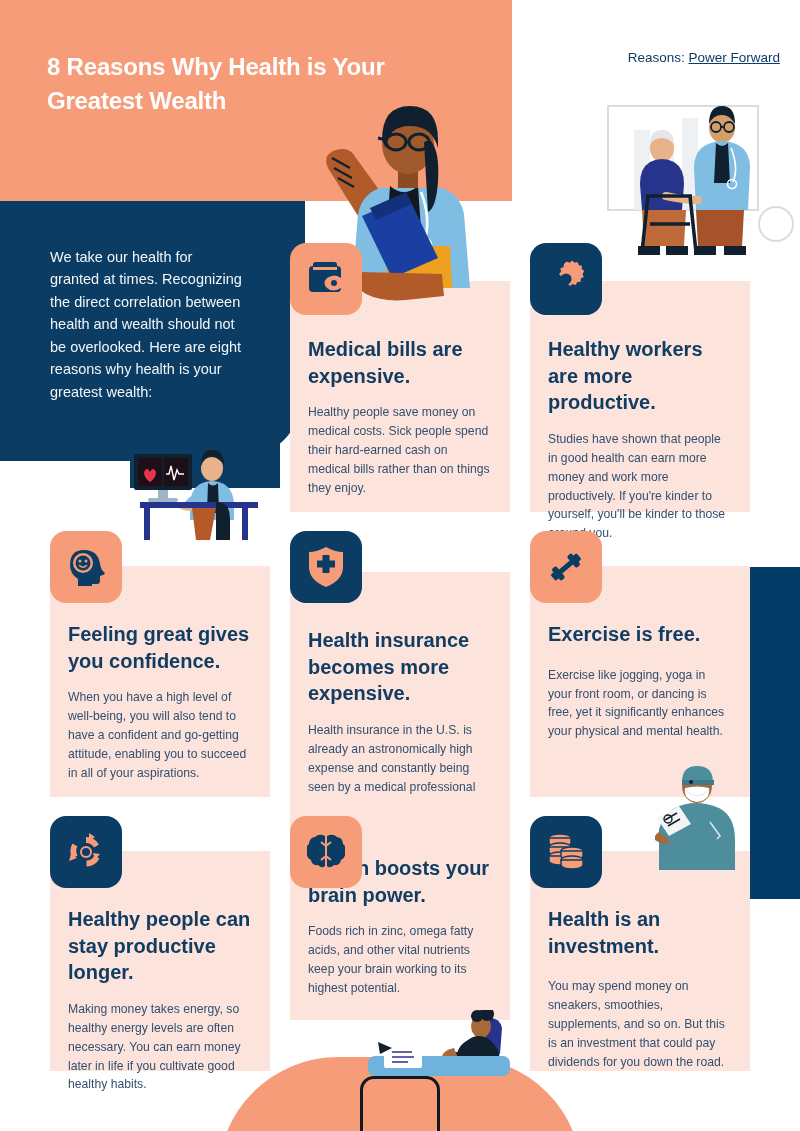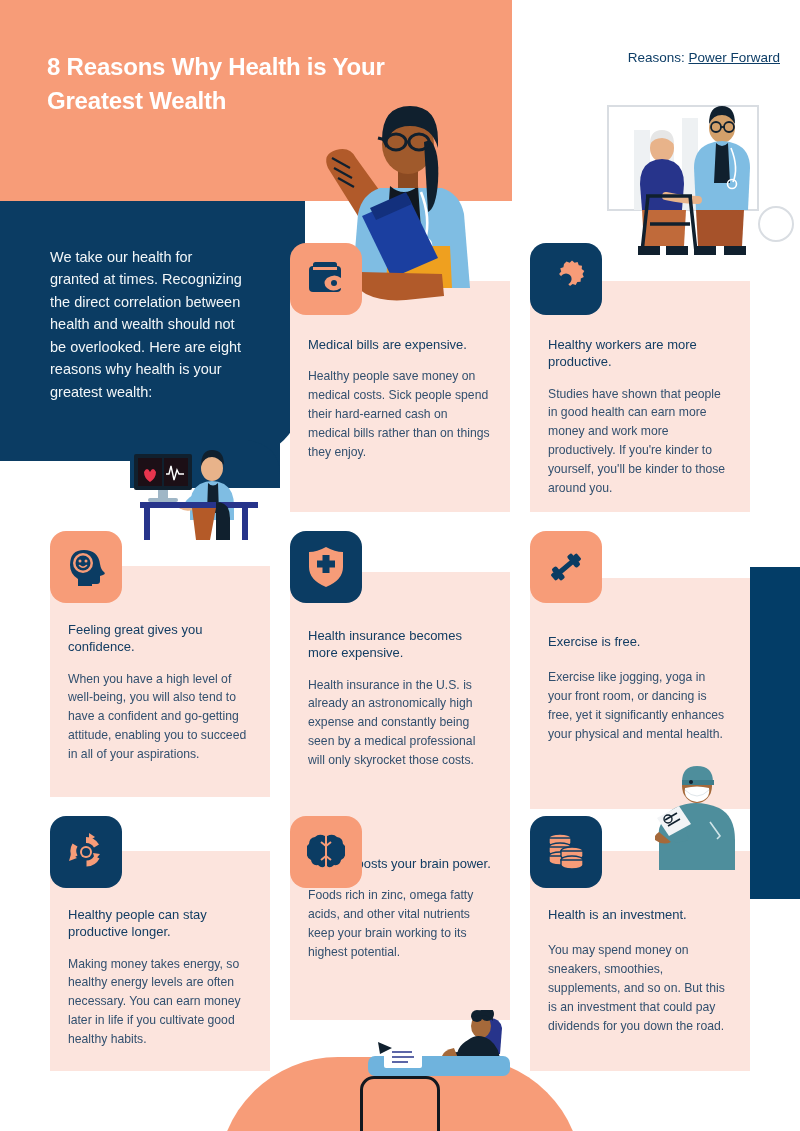--- a/index.html
+++ b/index.html
@@ -99,22 +99,22 @@
 
   
   .card {
     position: absolute;
     width: 220px;
     background: #FCE4DD;
   }
   .card-body { padding: 16px 18px 20px 18px; }
 
   .card-head {
-    font-size: 13px;
-    font-weight: normal;
+    font-size: 20px;
+    font-weight: bold;
     line-height: 1.33;
     color: #123D63;
     margin-bottom: 14px;
   }
   .card-text {
     font-size: 12.2px;
     line-height: 1.55;
     color: #32506F;
   }
 
@@ -311,21 +311,21 @@
       <div class="card-text">Health insurance in the U.S. is already an astronomically high expense and constantly being seen by a medical professional will only skyrocket those costs.</div>
     </div>
   </div>
   <div class="icon-tile tile-navy" style="left:290px; top:531px;">
     <svg width="34" height="40" viewBox="0 0 34 40">
       <path d="M17 0 q9 5 17 5 l0 15 q0 13 -17 20 q-17 -7 -17 -20 l0 -15 q8 0 17 -5z" fill="#F79C78"></path>
       <path d="M13.5 8 h7 v5.5 h5.5 v7 h-5.5 v5.5 h-7 v-5.5 h-5.5 v-7 h5.5 z" fill="#0B3C63"></path>
     </svg>
   </div>
 
-  <div class="card" style="left:530px; top:566px; height:231px;margin-top:12px;">
+  <div class="card" style="left:530px; top:566px; height:231px;">
     <div class="card-body" style="padding-top:55px;">
       <div class="card-head">Exercise is free.</div>
       <div class="card-text" style="margin-top:18px;">Exercise like jogging, yoga in your front room, or dancing is free, yet it significantly enhances your physical and mental health.</div>
     </div>
   </div>
   <div class="icon-tile tile-orange" style="left:530px; top:531px;">
     <svg width="38" height="38" viewBox="0 0 38 38">
       <g transform="rotate(-40 19 19)" fill="#0B3C63">
         <rect x="2" y="15" width="5" height="8" rx="1.5"></rect>
         <rect x="6" y="11.5" width="6" height="15" rx="2"></rect>

